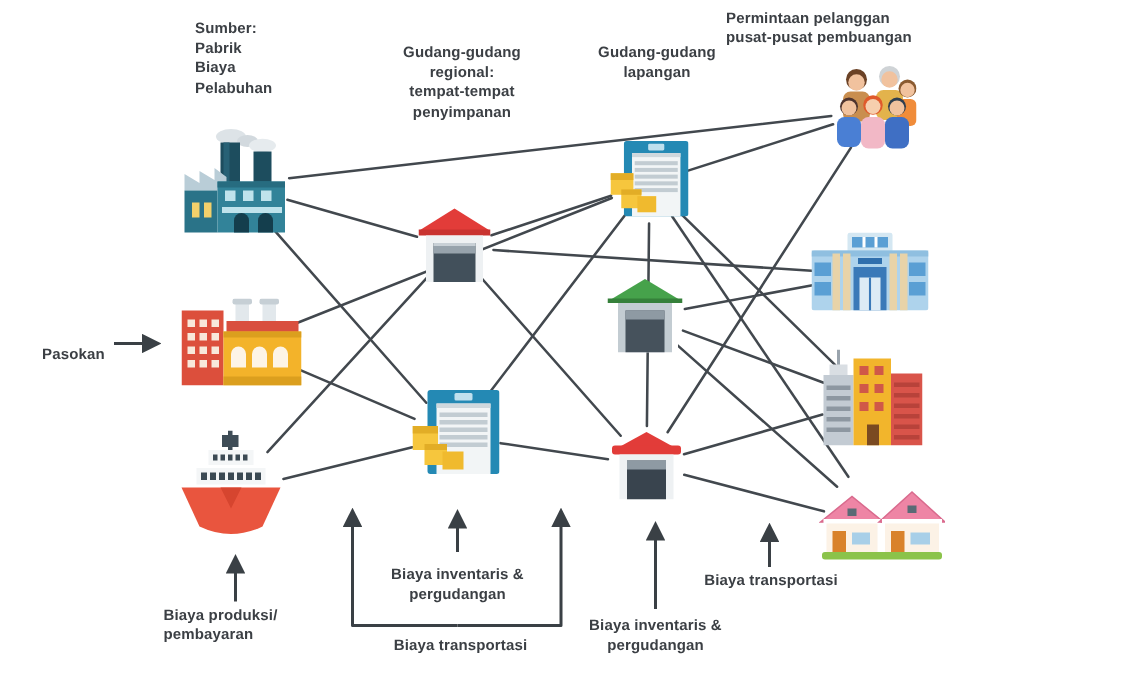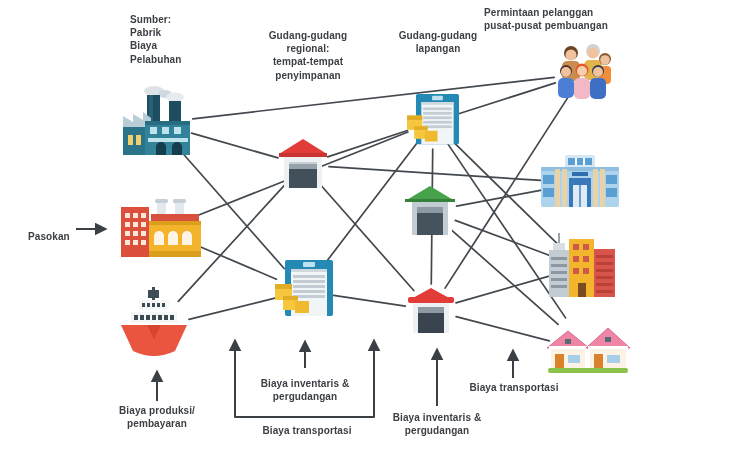--- a/index.html
+++ b/index.html
@@ -9,21 +9,21 @@
   .edge{stroke:#42484e;stroke-width:1.7;stroke-linecap:round;}
   .arrow{stroke:#3a4045;stroke-width:2;fill:none;stroke-linejoin:round;}
   .node{position:absolute;z-index:2;}
   .lbl{position:absolute;z-index:3;font-size:10px;line-height:1.32;font-weight:700;
        color:#3b3f44;white-space:pre-line;letter-spacing:.1px;}
   #lbl-sources{left:130px;top:13px;}
   #lbl-regional{left:250px;top:29px;width:116px;text-align:center;}
   #lbl-field{left:388px;top:29px;width:100px;text-align:center;}
   #lbl-demand{left:484px;top:6px;width:158px;text-align:left;}
   #lbl-pasokan{left:28px;top:209px;margin-top:21px;}
-  #lbl-production{left:109px;top:404px;width:96px;text-align:center;}
+  #lbl-production{left:109px;top:404px;width:96px;text-align:left;}
   #lbl-inv-left{left:250px;top:377px;width:110px;text-align:center;}
   #lbl-trans-left{left:243px;top:424px;width:128px;text-align:center;}
   #lbl-inv-right{left:382px;top:411px;width:110px;text-align:center;}
   #lbl-trans-right{left:460px;top:381px;width:108px;text-align:center;}
 </style>
 </head>
 <body>
 
 <div id="stage">
 

